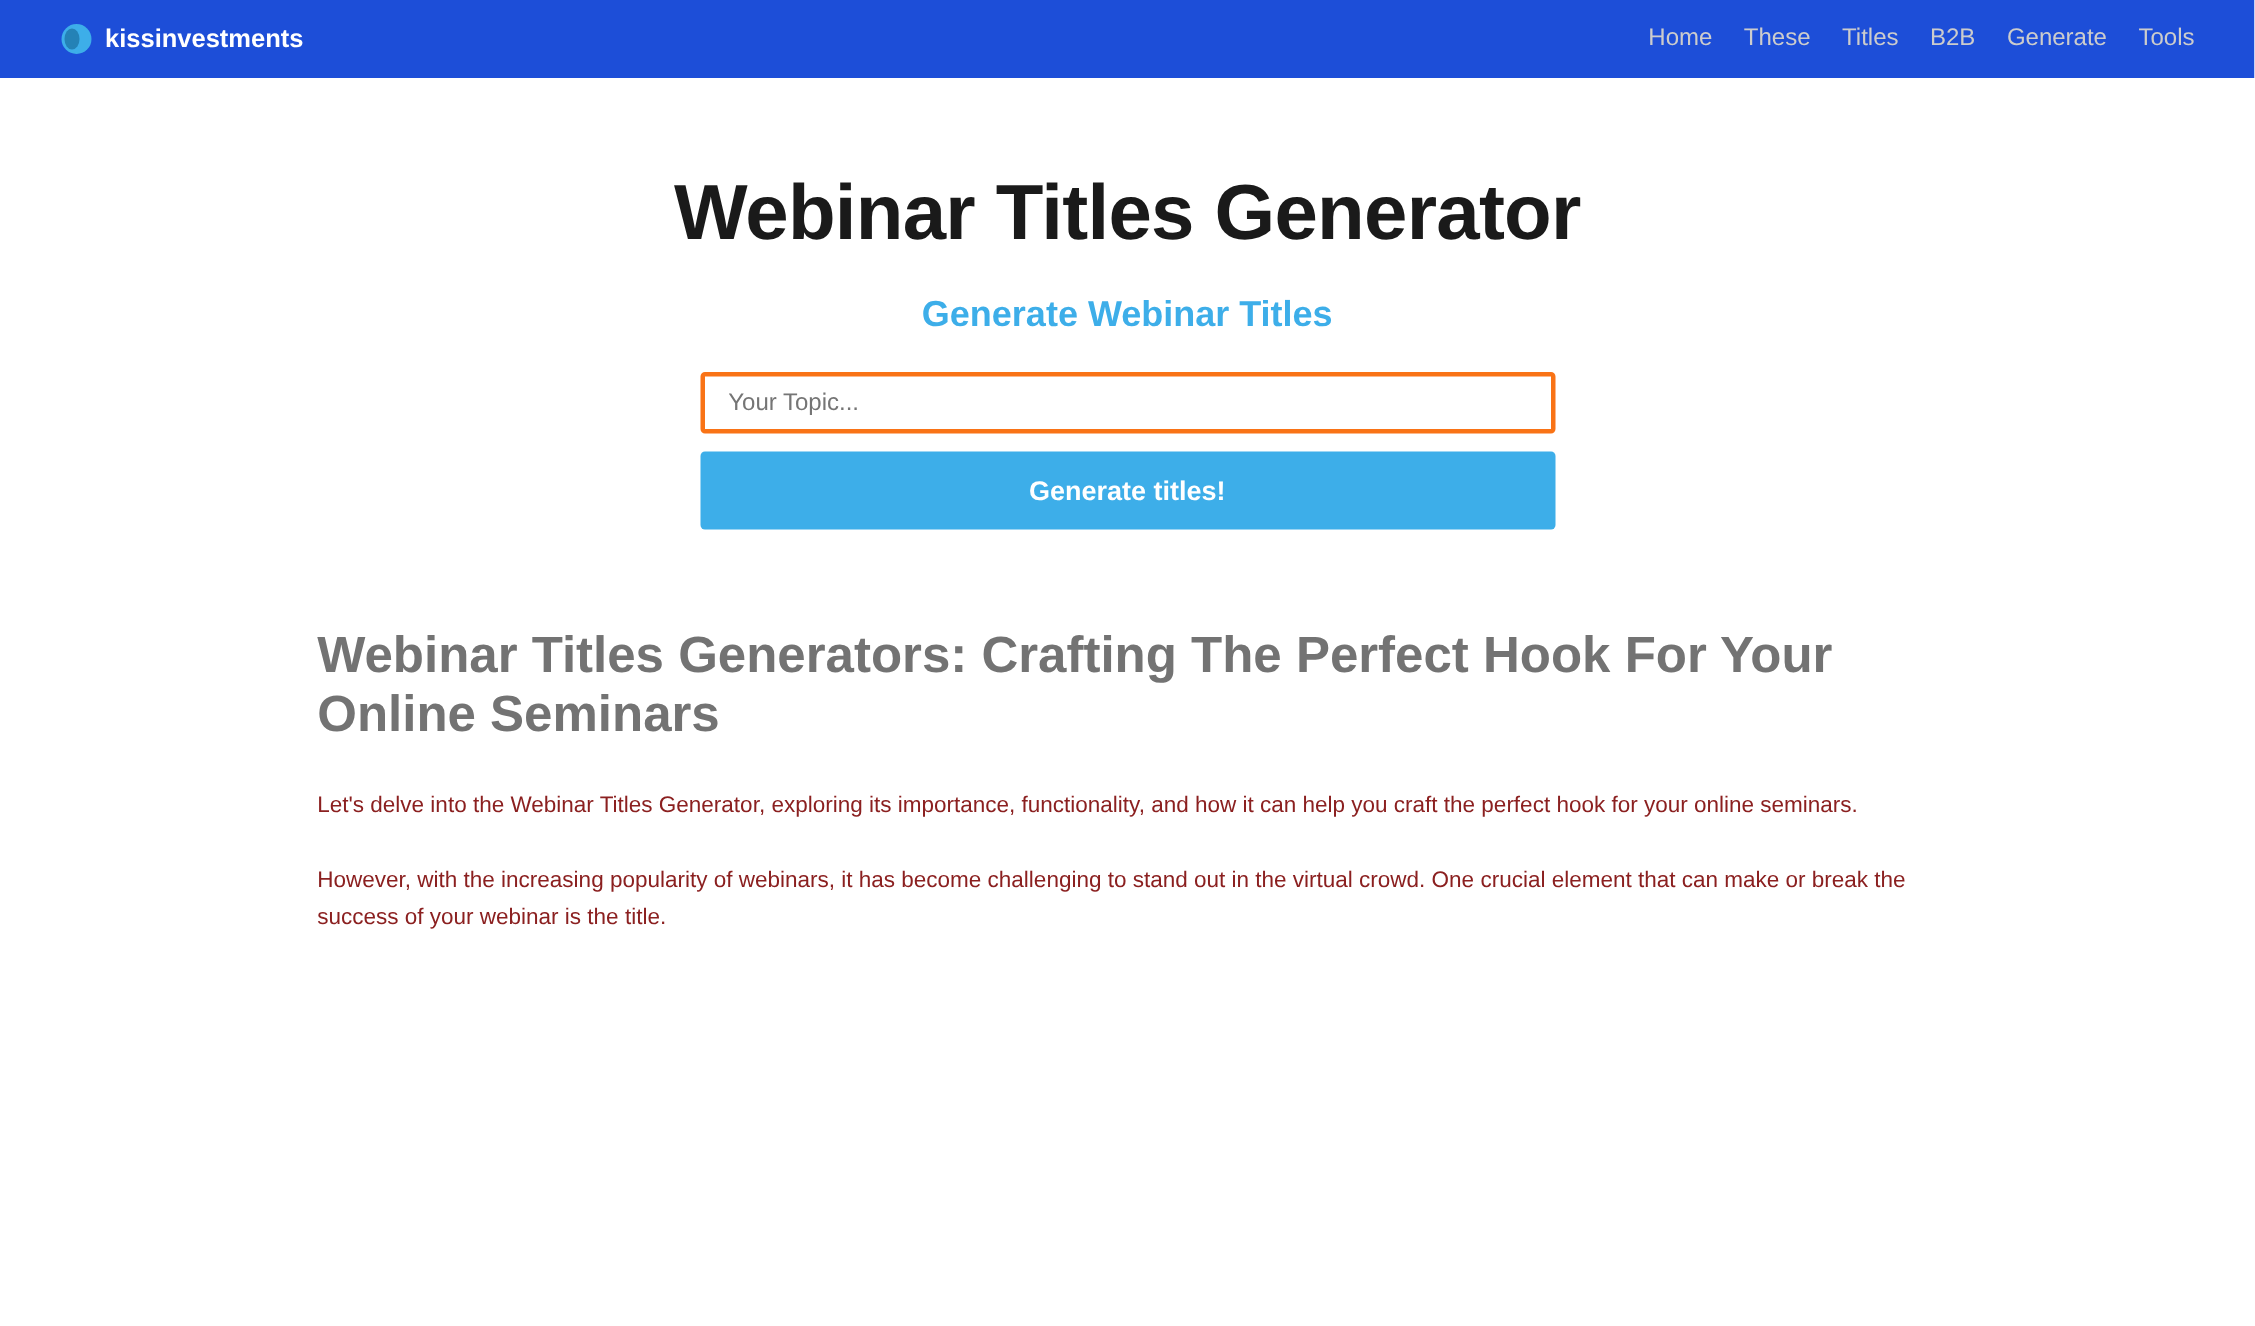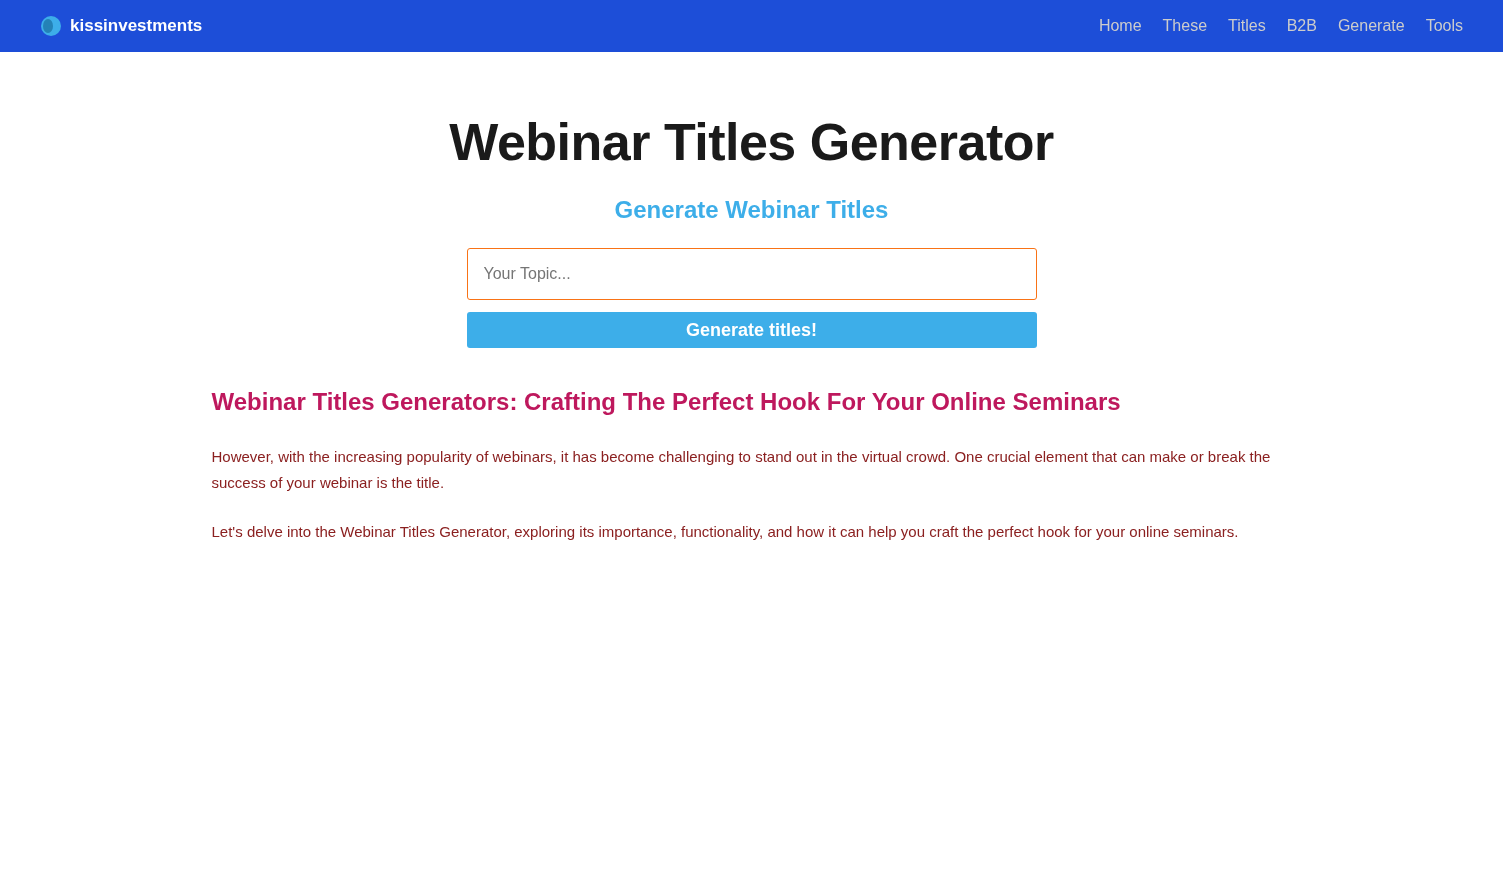--- a/index.html
+++ b/index.html
@@ -62,68 +62,68 @@
       text-align: center;
       font-size: 52px;
       font-weight: 900;
       color: #1a1a1a;
       margin-bottom: 24px;
       letter-spacing: -0.5px;
     }
 
     .generator-section {
       text-align: center;
-      margin-bottom: 40px;
+      margin-bottom: 65px;
     }
 
     .generator-subtitle {
       font-size: 24px;
       color: #3daee9;
       font-weight: 600;
       margin-bottom: 24px;
     }
 
     .topic-input {
       width: 570px;
-      height: 52px;
-      border: 1px solid #f97316;
+      height: 41px;
+      border: 3px solid #f97316;
       border-radius: 3px;
       padding: 0 16px;
       font-size: 16px;
       color: #999;
       outline: none;
       display: block;
       margin: 0 auto 12px;
     }
 
     .generate-button {
       width: 570px;
-      height: 36px;
+      height: 52px;
       background-color: #3daee9;
       color: #ffffff;
       border: none;
       border-radius: 3px;
       font-size: 18px;
       font-weight: bold;
       cursor: pointer;
       display: block;
       margin: 0 auto;
     }
 
     
     .article-section {
       max-width: 1080px;
       margin: 0 auto;
       padding: 0 0 40px;
     }
 
     .article-title {
-      font-size: 24px;
+      font-size: 34px;
       font-weight: 900;
-      color: #be185d;
+      color: #737373;
       margin-bottom: 28px;
     }
 
     .article-paragraph {
       font-size: 15px;
       line-height: 1.7;
       color: #8b2020;
       margin-bottom: 24px;
     }
   </style>
@@ -157,17 +157,17 @@
     <h2 class="generator-subtitle">Generate Webinar Titles</h2>
 
     <input class="topic-input" type="text" placeholder="Your Topic..." style="">
 
     <button class="generate-button">Generate titles!</button>
   </div>
 
   <div class="article-section">
     <h2 class="article-title">Webinar Titles Generators: Crafting The Perfect Hook For Your Online Seminars</h2>
 
+    <p class="article-paragraph">Let's delve into the Webinar Titles Generator, exploring its importance, functionality, and how it can help you craft the perfect hook for your online seminars.</p>
     <p class="article-paragraph">However, with the increasing popularity of webinars, it has become challenging to stand out in the virtual crowd. One crucial element that can make or break the success of your webinar is the title.</p>
-    <p class="article-paragraph">Let's delve into the Webinar Titles Generator, exploring its importance, functionality, and how it can help you craft the perfect hook for your online seminars.</p>
   </div>
 
 </div>
 
 </body></html>

